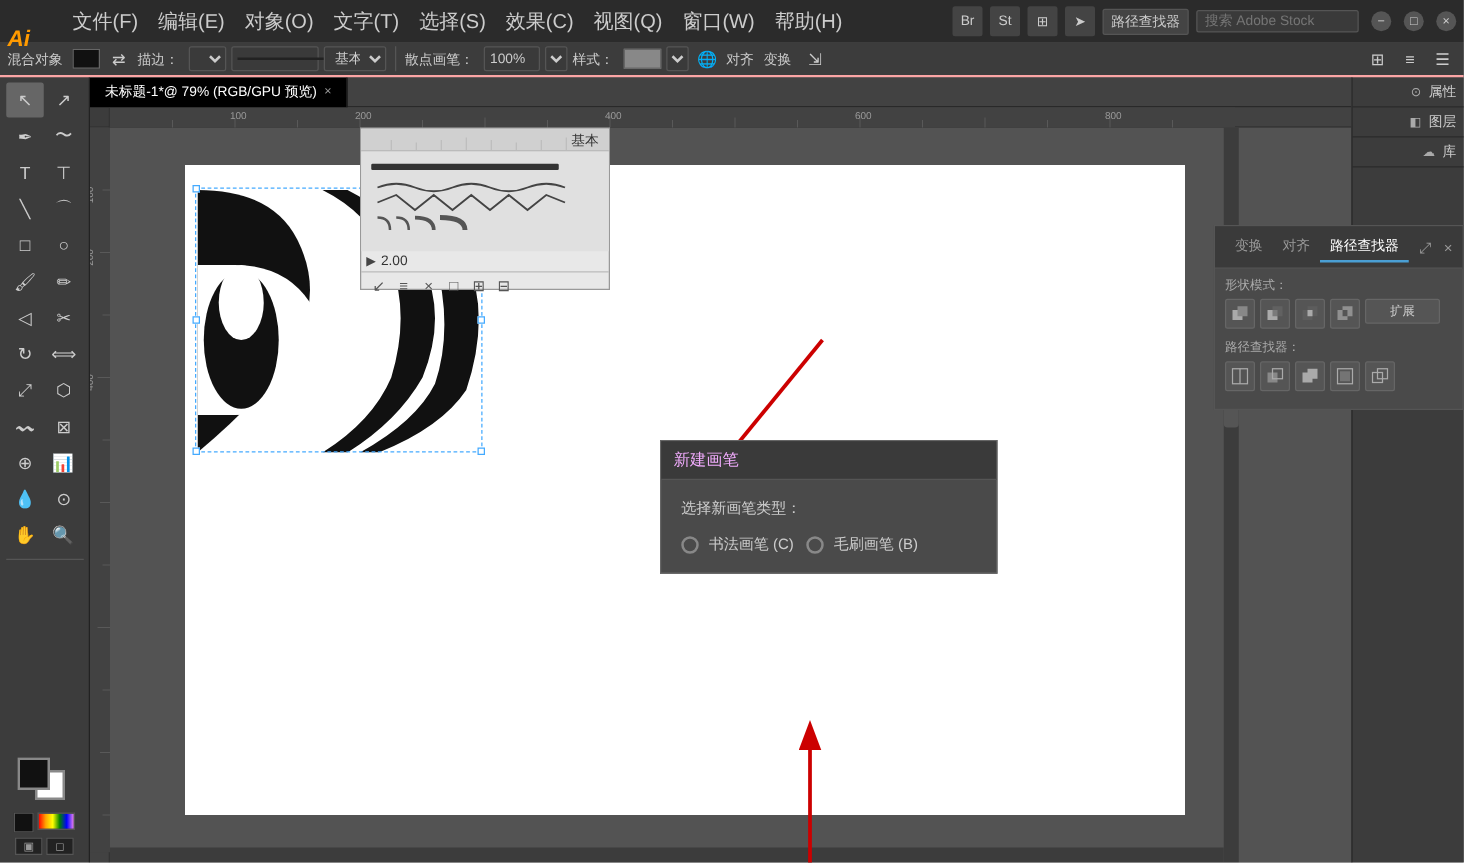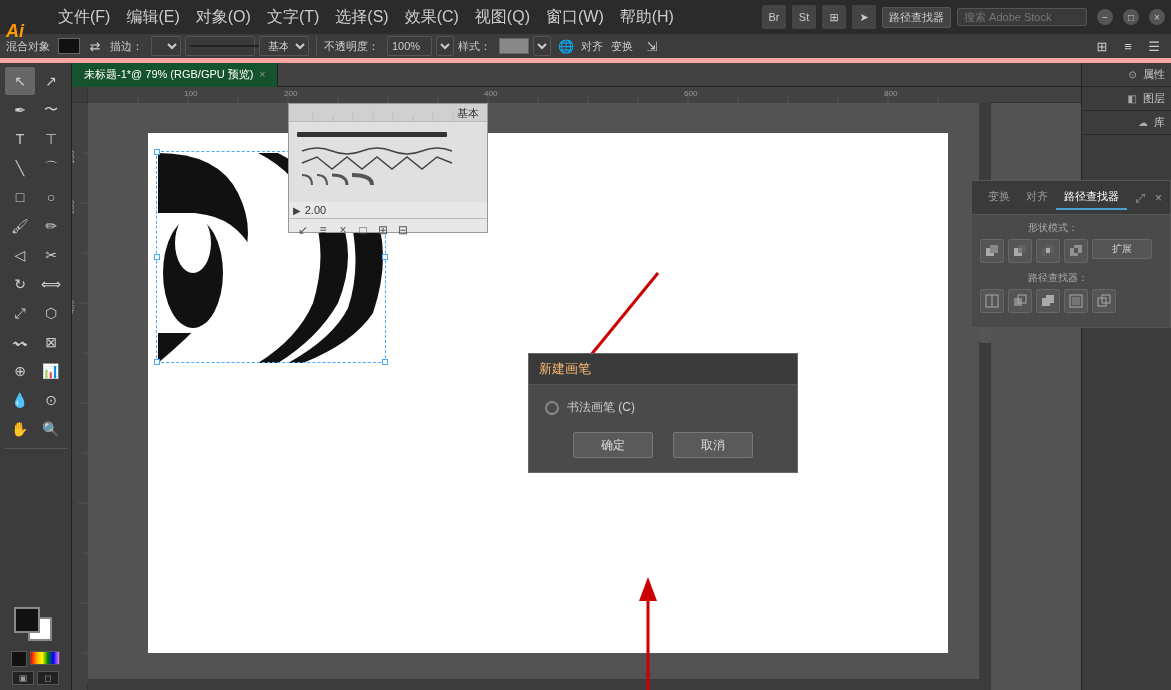--- a/index.html
+++ b/index.html
@@ -84,21 +84,21 @@
       display: flex; align-items: center; justify-content: center;
     }
     .win-btn-min { background: #555; }
     .win-btn-max { background: #555; }
     .win-btn-close { background: #555; }
 
     
     #toolbar {
       height: 28px;
       background: #3c3c3c;
-      border-bottom: 5px solid #fca5a5;
+      border-bottom: 2px solid #fca5a5;
       display: flex;
       align-items: center;
       padding: 12px 6px;
       gap: 4px;
     }
     .tb-label {
       font-size: 11px;
       color: #ccc;
       margin-right: 4px;
     }
@@ -227,21 +227,21 @@
       height: 24px;
       display: flex;
       align-items: center;
       font-size: 11px;
       color: #ccc;
       background: #3c3c3c;
       border-right: 1px solid #222;
       cursor: pointer;
     }
     .tab-item.active {
-      background: #14532d;
+      background: #000000;
       color: #fff;
     }
     .tab-close {
       margin-left: 6px;
       font-size: 10px;
       color: #999;
     }
 
     
     #ruler-h {
@@ -346,36 +346,35 @@
       top: 250px; left: 440px;
       width: 270px;
       background: #4a4a4a;
       border: 1px solid #666;
       z-index: 20;
     }
     .dialog-title-bar {
       background: #3a3a3a;
       padding: 6px 10px;
       font-size: 13px;
-      color: #fdba74;
+      color: #f0abfc;
       border-bottom: 1px solid #555;
     }
     .dialog-body {
       padding: 14px 16px;
     }
     .dialog-prompt {
       font-size: 12px;
       color: #ccc;
       margin-bottom: 12px;
     }
     .radio-group {
       display: flex;
       flex-direction: row;
       gap: 10px;
-      margin-bottom: 16px;
     }
     .radio-item {
       display: flex;
       align-items: center;
       gap: 8px;
       font-size: 12px;
       color: #ccc;
       cursor: pointer;
     }
     .radio-circle {
@@ -469,21 +468,20 @@
     }
     .pf-section {
       padding: 6px 8px;
       font-size: 11px;
       color: #ccc;
     }
     .pf-section-label {
       font-size: 10px;
       color: #aaa;
       margin-bottom: 4px;
-      margin-left: 48px;
     }
     .pf-icons-row {
       display: flex;
       gap: 4px;
       margin-bottom: 8px;
     }
     .pf-icon-box {
       width: 24px; height: 24px;
       background: #555;
       border: 1px solid #666;
@@ -568,21 +566,21 @@
   <select class="tb-dropdown" style="width:30px;"></select>
   <div class="tb-swatch-wide">
     <svg width="88" height="18" viewBox="0 0 88 18">
       <line x1="4" y1="9" x2="84" y2="9" stroke="#222" stroke-width="2"></line>
     </svg>
   </div>
   <select class="tb-dropdown" style="width:50px;">
     <option>基本</option>
   </select>
   <div class="tb-separator"></div>
-  <span class="tb-label">不透明度：</span>
+  <span class="tb-label">散点画笔：</span>
   <input class="tb-value" value="100%" style="">
   <select class="tb-dropdown" style="width:18px;"></select>
   <span class="tb-label">样式：</span>
   <div class="tb-swatch" style="background:#888;width:30px;"></div>
   <select class="tb-dropdown" style="width:18px;"></select>
   <span class="tb-icon-btn">🌐</span>
   <span class="tb-label">对齐</span>
   <span class="tb-label">变换</span>
   <span class="tb-icon-btn">⇲</span>
   <div style="margin-left:auto; display:flex; gap:4px;">
@@ -814,29 +812,30 @@
           <marker id="arrowhead2" markerWidth="8" markerHeight="8" refX="6" refY="3" orient="auto">
             <polygon points="0 0, 8 3, 0 6" fill="#cc0000"></polygon>
           </marker>
         </defs>
         <line x1="80" y1="150" x2="80" y2="10" stroke="#cc0000" stroke-width="3" marker-end="url(#arrowhead2)"></line>
       </svg>
 
       <div id="new-brush-dialog">
         <div class="dialog-title-bar">新建画笔</div>
         <div class="dialog-body">
+          <div class="dialog-prompt">选择新画笔类型：</div>
           <div class="radio-group">
             <label class="radio-item">
               <div class="radio-circle"></div>
               <span>书法画笔 (C)</span>
             </label>
-          </div>
-          <div class="dialog-buttons">
-            <button class="dialog-btn">确定</button>
-            <button class="dialog-btn">取消</button>
+            <label class="radio-item">
+              <div class="radio-circle"></div>
+              <span>毛刷画笔 (B)</span>
+            </label>
           </div>
         </div>
       </div>
 
     </div>
 
     <div id="right-scroll">
       <div class="scroll-thumb"></div>
     </div>
 

